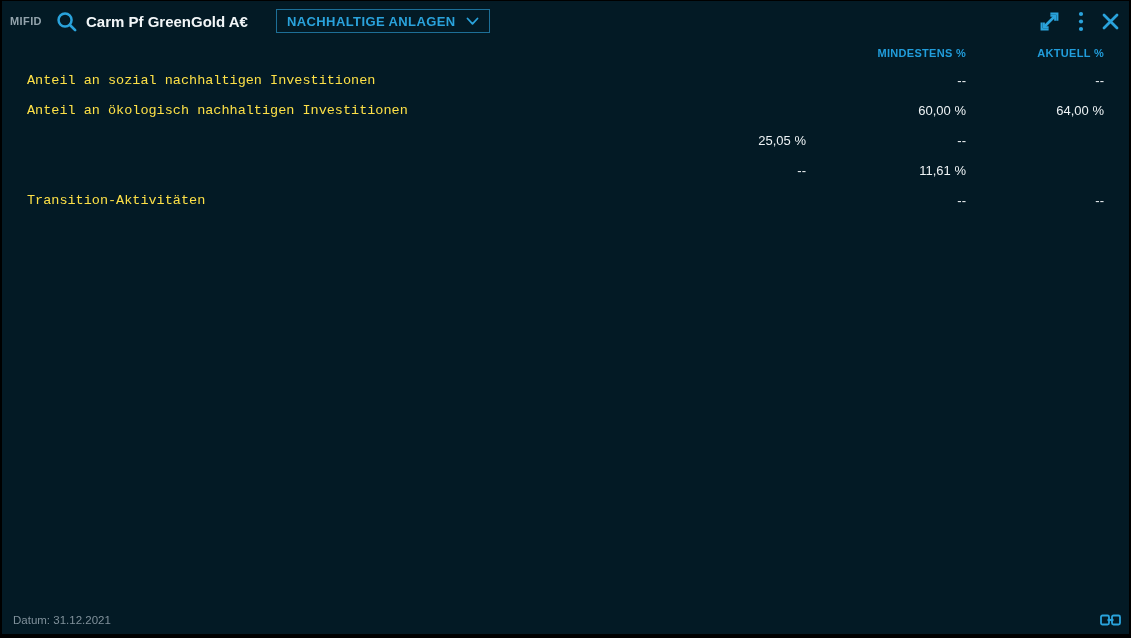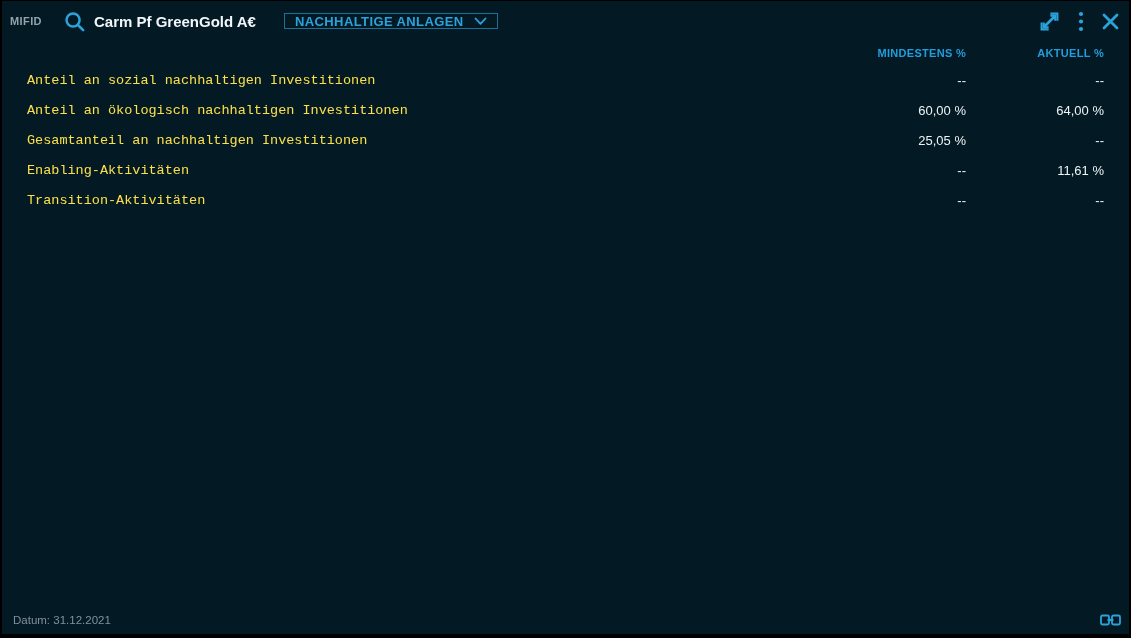--- a/index.html
+++ b/index.html
@@ -22,39 +22,39 @@
     height: 40px;
     display: flex;
     align-items: center;
     padding: 0 10px 0 8px;
   }
   .app-label {
     color: #93a3ac;
     font-size: 11px;
     font-weight: bold;
     letter-spacing: 0.4px;
-    margin-right: 20px;
+    margin-right: 12px;
   }
   .search-btn {
     width: 26px; height: 26px;
     display: flex; align-items: center; justify-content: center;
     cursor: pointer;
     margin-right: 6px;
   }
   .instrument-title {
     color: #f2f6f8;
     font-size: 15px;
     font-weight: 600;
     margin-right: 28px;
     white-space: nowrap;
   }
   .dropdown-btn {
     display: flex; align-items: center;
     gap: 10px;
-    height: 16px;
+    height: 24px;
     padding: 0 10px;
     border: 1px solid #1d6f97;
     background: transparent;
     color: #2aa3dc;
     font-family: "Liberation Sans", sans-serif;
     font-size: 13px;
     font-weight: 600;
     letter-spacing: 0.4px;
     cursor: pointer;
   }
@@ -191,28 +191,26 @@
       <span class="cell-val">--</span>
     </div>
 
     <div class="grid-row data-row">
       <span class="row-label">Anteil an ökologisch nachhaltigen Investitionen</span>
       <span class="cell-val">60,00 %</span>
       <span class="cell-val">64,00 %</span>
     </div>
 
     <div class="grid-row data-row">
-      <span class="row-label">Gesamtanteil an nachhaltigen Investitionen</span>
       <span class="cell-val">25,05 %</span>
       <span class="cell-val">--</span>
     </div>
 
 
     <div class="grid-row data-row">
-      <span class="row-label">Enabling-Aktivitäten</span>
       <span class="cell-val">--</span>
       <span class="cell-val">11,61 %</span>
     </div>
 
     <div class="grid-row data-row">
       <span class="row-label">Transition-Aktivitäten</span>
       <span class="cell-val">--</span>
       <span class="cell-val">--</span>
     </div>
 

